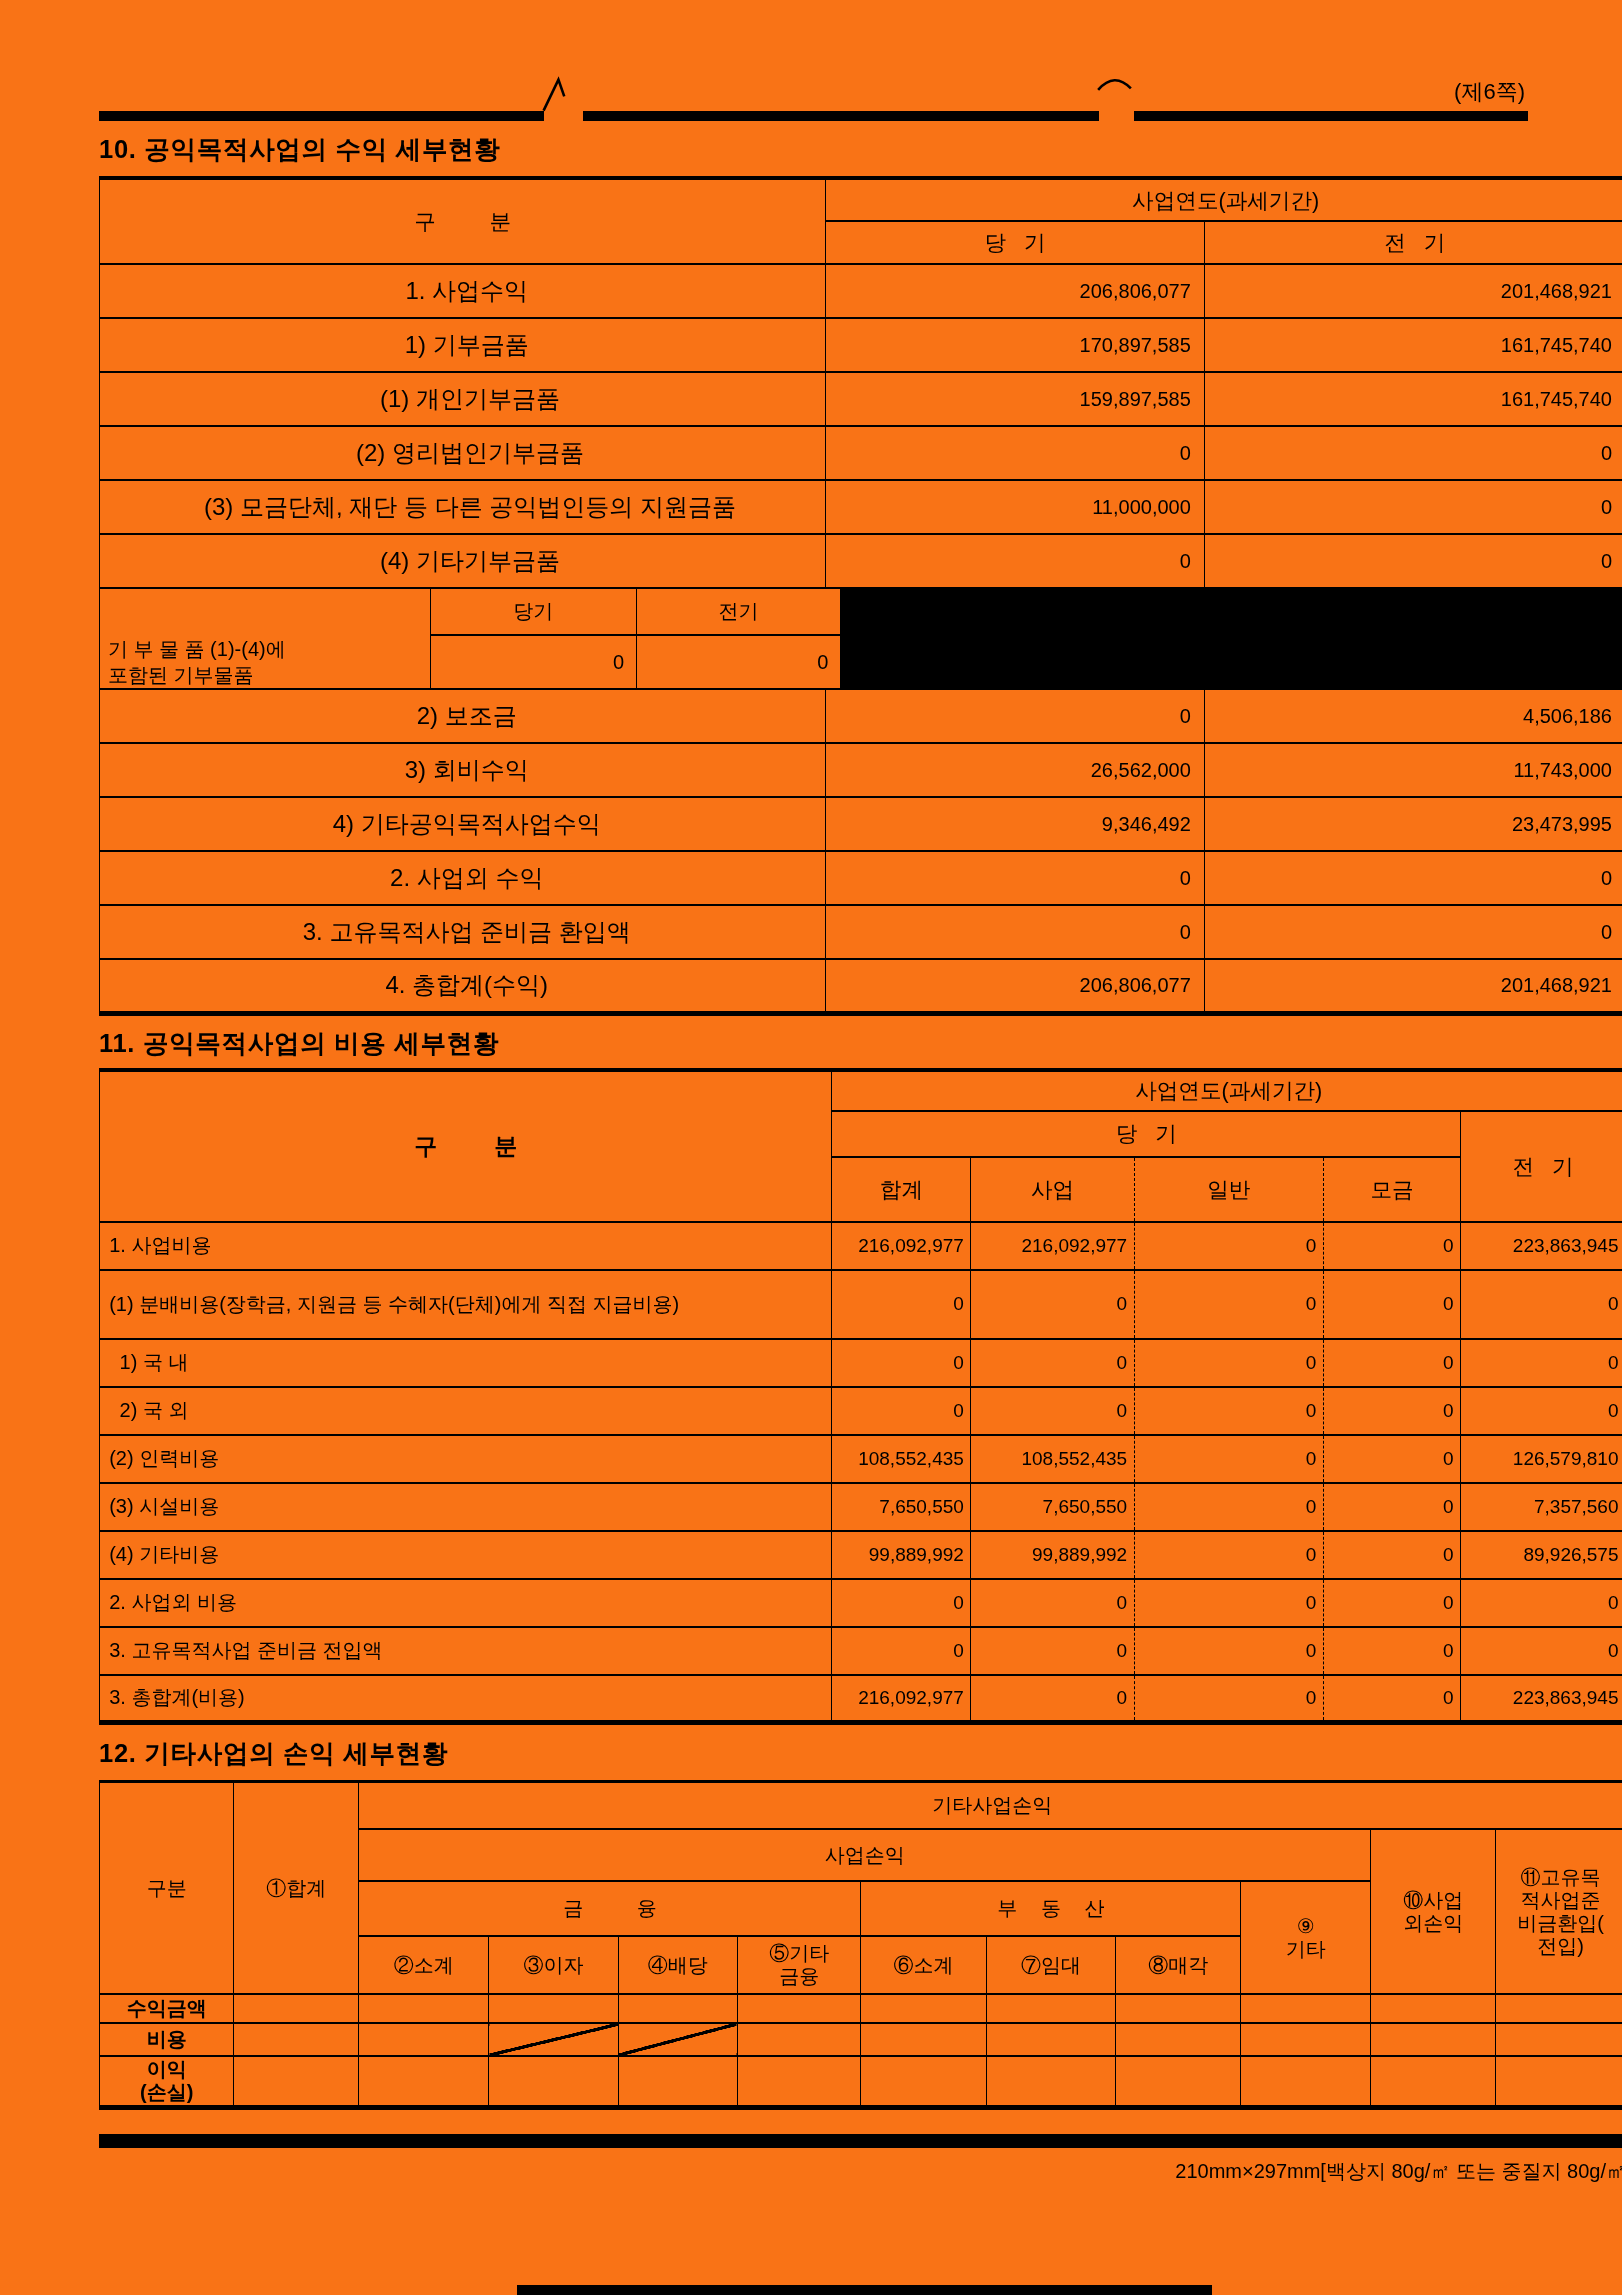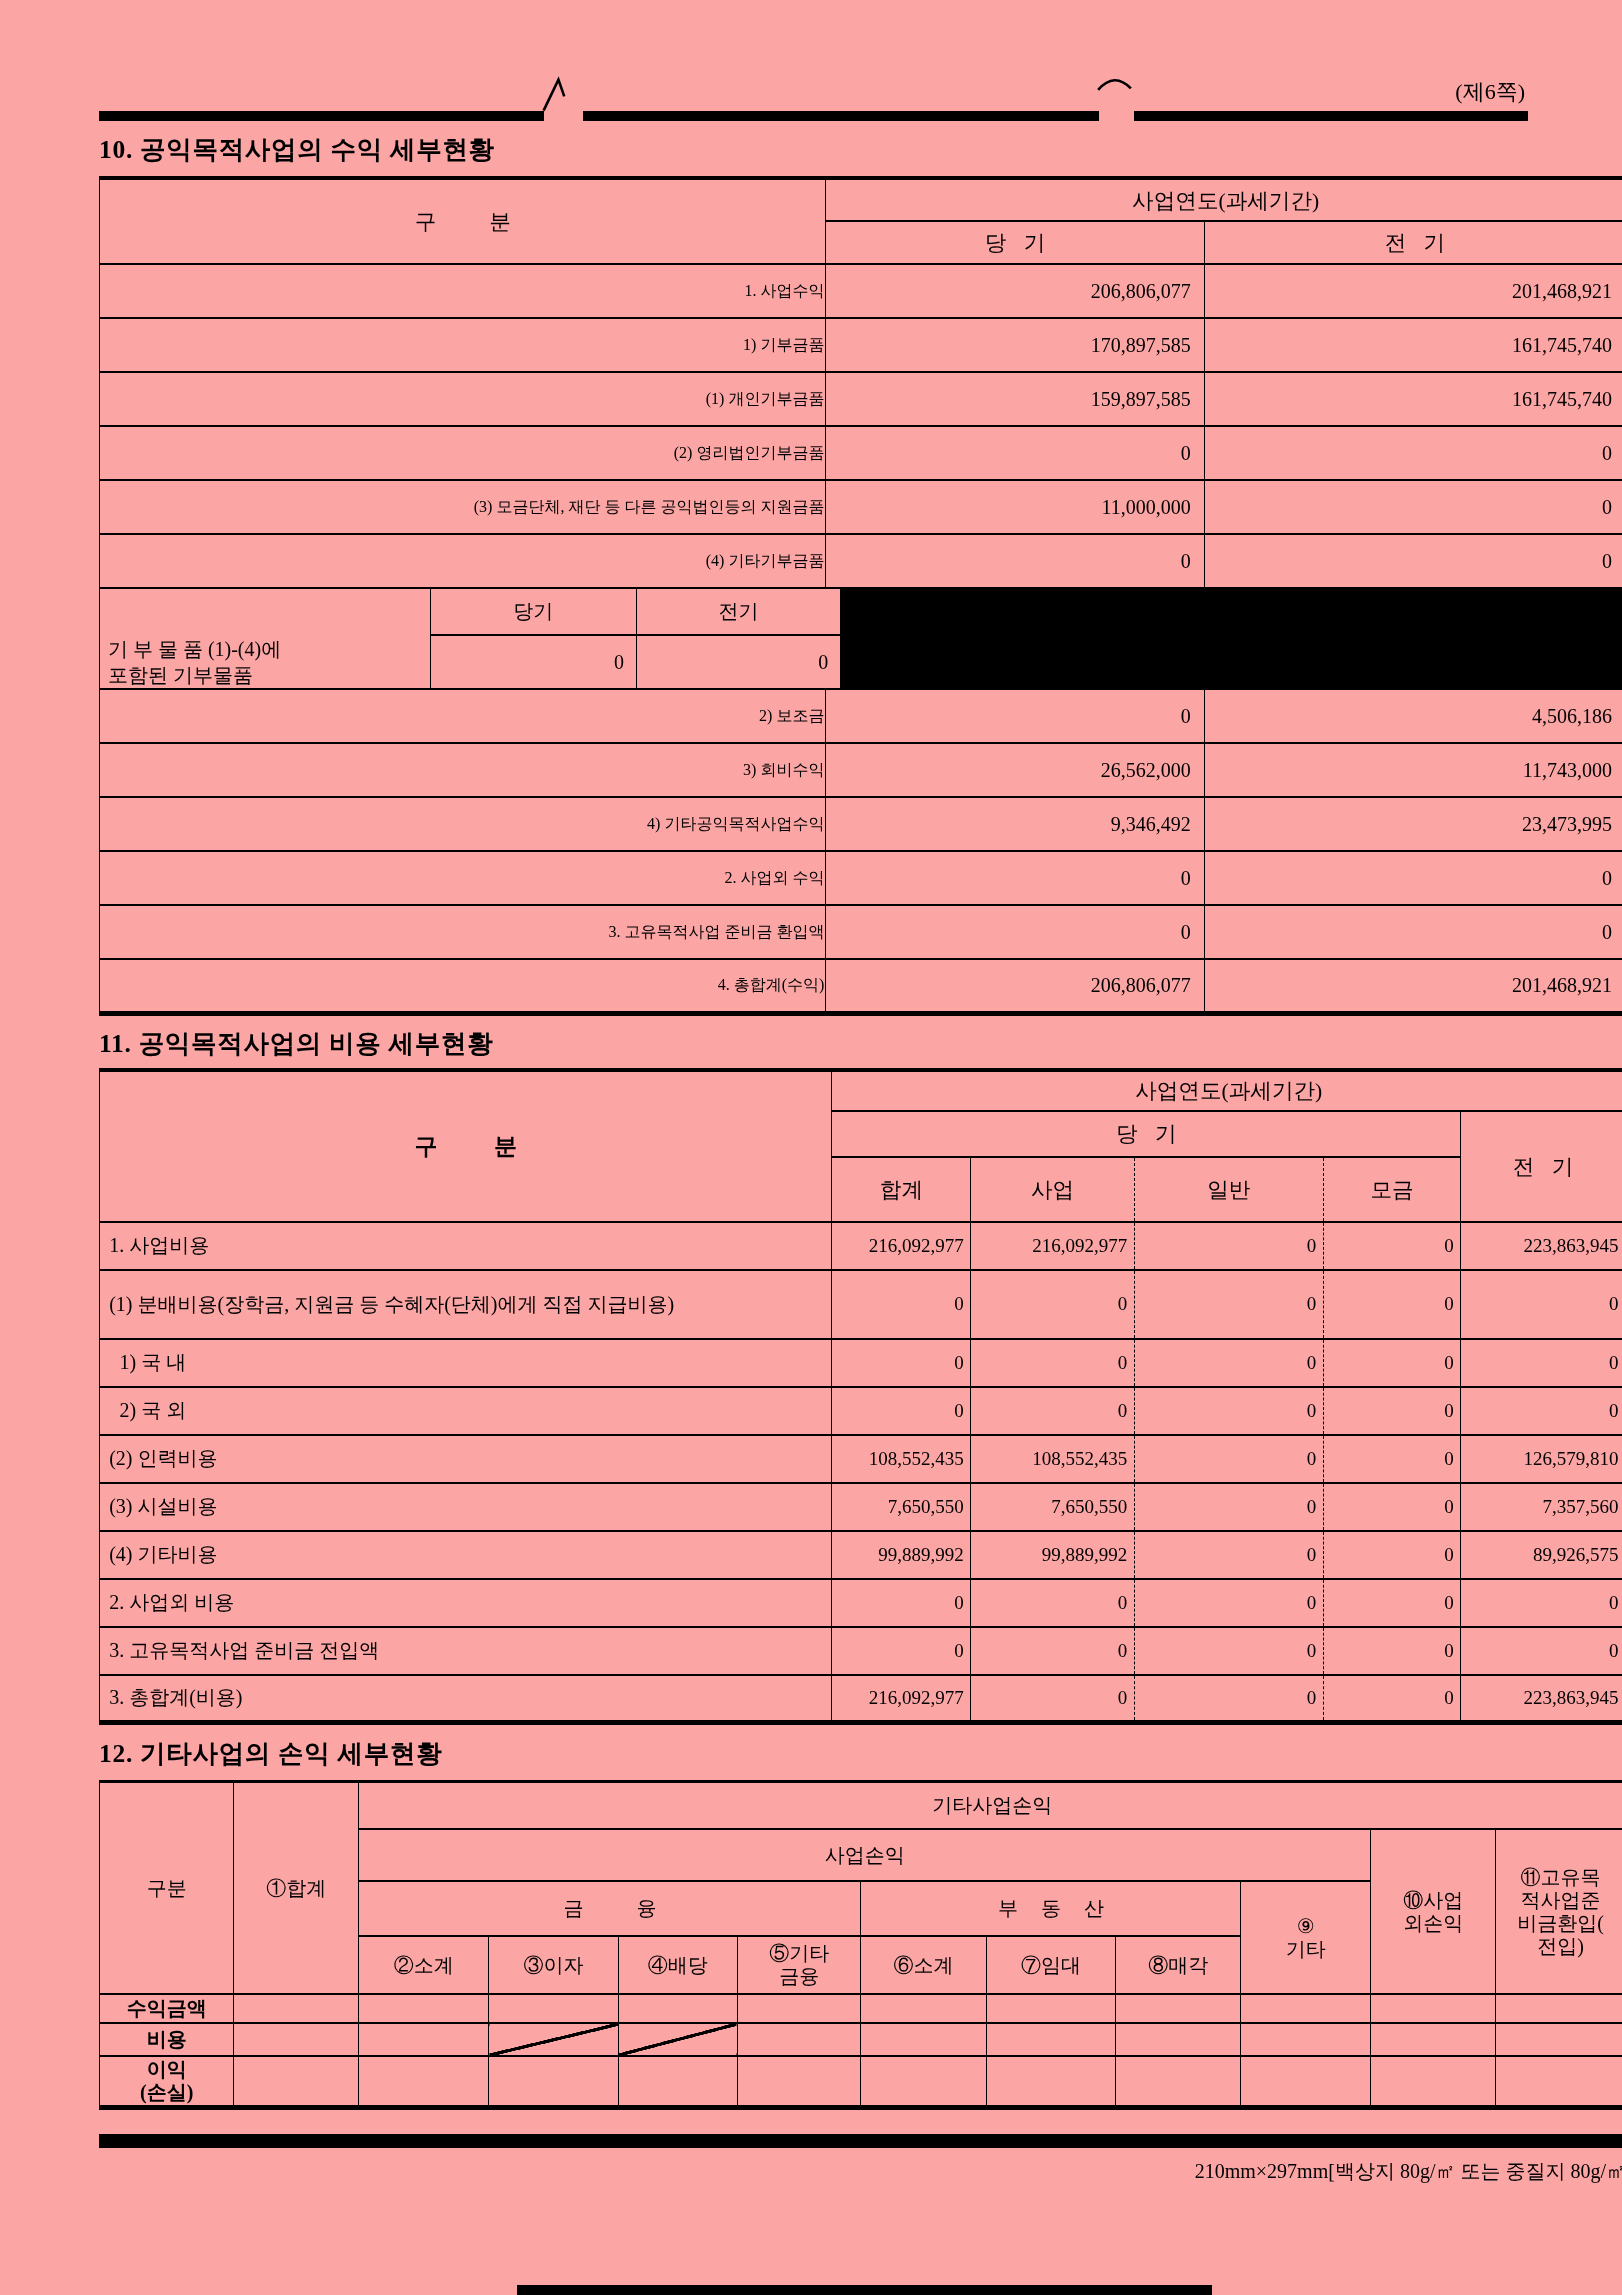--- a/index.html
+++ b/index.html
@@ -1,18 +1,18 @@
 <!DOCTYPE html>
 <html style="font-size:10.5px"><head>
 <meta charset="utf-8">
 <style>
   html,body { margin:0; padding:0; background:#ffffff; }
   .page {
-    position:relative; width:1623px; height:2295px; background:#fca5a5;
-    font-family:Liberation Serif, serif; color:#000;
+    position:relative; width:1623px; height:2295px; background:#f97316;
+    font-family:Liberation Sans, sans-serif; color:#000;
     overflow:hidden;
   }
   .content { position:absolute; left:99px; top:0; width:1527px; }
 
   .page-number { position:absolute; top:77px; right:98px; font-size:22px; color:#000; }
 
   
   .top-rule-wrap { position:relative; margin-top:111px; height:10.5px; }
   .rule-seg { position:absolute; top:0; height:9.8px; background:#000; }
   .seg1 { left:0; width:445px; }
@@ -27,21 +27,21 @@
 
   table { border-collapse:collapse; width:100%; table-layout:fixed; }
   th, td { border:1.3px solid #000; border-top-width:2.6px; border-bottom-width:2.6px; font-weight:normal; }
   table { border-top:4.6px solid #000; border-bottom:5.2px solid #000; }
 
   
   .t10 { margin-top:9.2px; }
   .t10 tr.hrow { height:43px; }
   .t10 tbody tr { height:54px; }
   .t10 th { font-size:21.6px; text-align:center; }
-  .t10 .lbl { font-size:16px; text-align:right; padding-left:9.2px; }
+  .t10 .lbl { font-size:24px; text-align:center; padding-left:9.2px; }
   .t10 .num { font-size:20px; text-align:right; padding-right:13px; }
   .gap-wide { word-spacing:2.2em; }
   .gap-sm  { word-spacing:0.55em; }
 
   
   .t10 td.special { padding:0; height:99px; }
   .dg { display:grid; width:100%; height:100%;
         grid-template-columns:21.7% 13.5% 13.4% auto; grid-template-rows:47px auto; }
   .dg > div { box-sizing:border-box; }
   .dg-label { grid-column:1; grid-row:1/3; border-right:1.3px solid #000;

